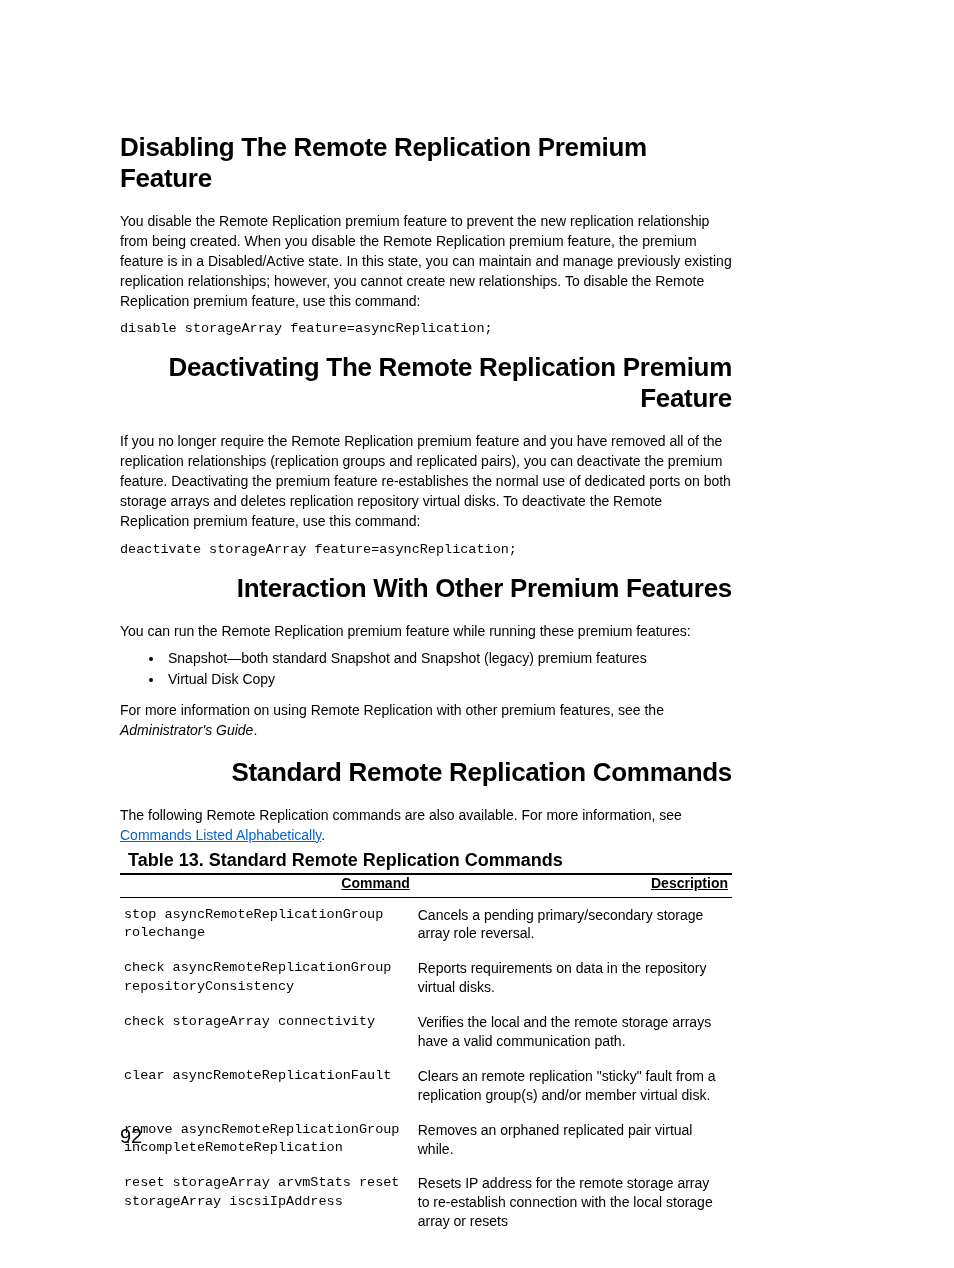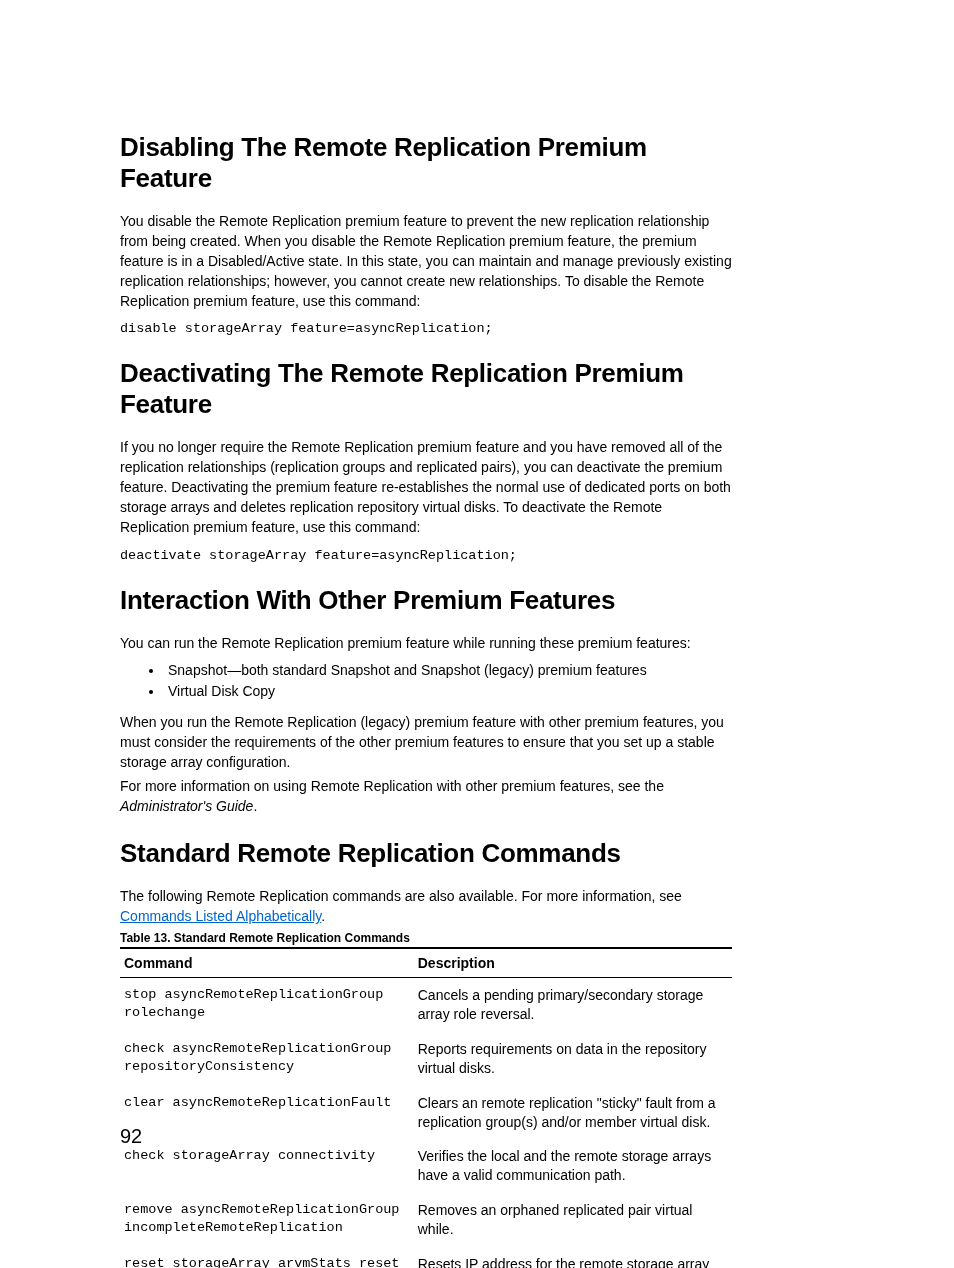--- a/index.html
+++ b/index.html
@@ -32,21 +32,22 @@
     font-family: "Arial Narrow", Arial, sans-serif;
     font-stretch: condensed;
   }
   .code-line {
     font-family: "Courier New", Courier, monospace;
     font-size: 13.5px;
     margin: 10px 0 0 0;
     display: block;
   }
   .section-gap {
-    margin-top: 22px;
+    margin-top: 16px;
+    text-align: right;
   }
   ul.bullets {
     margin: 6px 0 10px 0;
     padding: 0 0 0 44px;
     list-style: disc;
   }
   ul.bullets li {
     font-size: 14px;
     line-height: 1.55;
     font-family: "Arial Narrow", Arial, sans-serif;
@@ -54,40 +55,41 @@
     padding-left: 4px;
   }
   .italic {
     font-style: italic;
   }
   a.link {
     color: #0066cc;
     text-decoration: underline;
   }
   .table-caption {
-    font-size: 12px;
+    font-size: 18px;
     font-weight: 700;
     font-family: "Arial Narrow", Arial, sans-serif;
     font-stretch: condensed;
-    margin: 4px 0 2px 0;
+    margin: 4px 0 2px 8px;
   }
   table.cmd {
     border-collapse: collapse;
     width: 100%;
     margin-top: 2px;
   }
   table.cmd thead th {
-    text-align: left;
+    text-align: right;
     font-size: 14px;
     font-weight: 700;
     font-family: "Arial Narrow", Arial, sans-serif;
     font-stretch: condensed;
     border-top: 2px solid #000;
     border-bottom: 1px solid #000;
-    padding: 6px 4px 6px 4px;
+    padding: 0 4px 6px 4px;
+    text-decoration: underline;
   }
   table.cmd td {
     font-size: 14px;
     vertical-align: top;
     padding: 8px 10px 8px 4px;
     font-family: "Arial Narrow", Arial, sans-serif;
     font-stretch: condensed;
     line-height: 1.35;
   }
   table.cmd td.cmd-cell {
@@ -124,21 +126,20 @@
   <h2 class="section-gap">Deactivating The Remote Replication Premium Feature</h2>
   <p>If you no longer require the Remote Replication premium feature and you have removed all of the replication relationships (replication groups and replicated pairs), you can deactivate the premium feature. Deactivating the premium feature re-establishes the normal use of dedicated ports on both storage arrays and deletes replication repository virtual disks. To deactivate the Remote Replication premium feature, use this command:</p>
   <span class="code-line">deactivate storageArray feature=asyncReplication;</span>
 
   <h2 class="section-gap">Interaction With Other Premium Features</h2>
   <p class="intro-para">You can run the Remote Replication premium feature while running these premium features:</p>
   <ul class="bullets">
     <li>Snapshot—both standard Snapshot and Snapshot (legacy) premium features</li>
     <li>Virtual Disk Copy</li>
   </ul>
-  <p>When you run the Remote Replication (legacy) premium feature with other premium features, you must consider the requirements of the other premium features to ensure that you set up a stable storage array configuration.</p>
   <p>
     <span>For more information on using Remote Replication with other premium features, see the </span><span class="italic">Administrator's Guide</span><span>.</span>
   </p>
 
   <h2 class="section-gap">Standard Remote Replication Commands</h2>
   <p>
     <span>The following Remote Replication commands are also available. For more information, see </span><a href="#" class="link">Commands Listed Alphabetically</a><span>.</span>
   </p>
   <div class="table-caption">Table 13. Standard Remote Replication Commands</div>
 
@@ -154,26 +155,26 @@
         <td class="cmd-cell">stop asyncRemoteReplicationGroup
 rolechange</td>
         <td class="desc-cell">Cancels a pending primary/secondary storage array role reversal.</td>
       </tr>
       <tr>
         <td class="cmd-cell">check asyncRemoteReplicationGroup
 repositoryConsistency</td>
         <td class="desc-cell">Reports requirements on data in the repository virtual disks.</td>
       </tr>
       <tr>
+        <td class="cmd-cell">check storageArray connectivity</td>
+        <td class="desc-cell">Verifies the local and the remote storage arrays have a valid communication path.</td>
+      </tr>
+      <tr>
         <td class="cmd-cell">clear asyncRemoteReplicationFault</td>
         <td class="desc-cell">Clears an remote replication "sticky" fault from a replication group(s) and/or member virtual disk.</td>
-      </tr>
-      <tr>
-        <td class="cmd-cell">check storageArray connectivity</td>
-        <td class="desc-cell">Verifies the local and the remote storage arrays have a valid communication path.</td>
       </tr>
       <tr>
         <td class="cmd-cell">remove asyncRemoteReplicationGroup
 incompleteRemoteReplication</td>
         <td class="desc-cell">Removes an orphaned replicated pair virtual while.</td>
       </tr>
       <tr>
         <td class="cmd-cell">reset storageArray arvmStats reset
 storageArray iscsiIpAddress</td>
         <td class="desc-cell">Resets IP address for the remote storage array to re-establish connection with the local storage array or resets</td>

